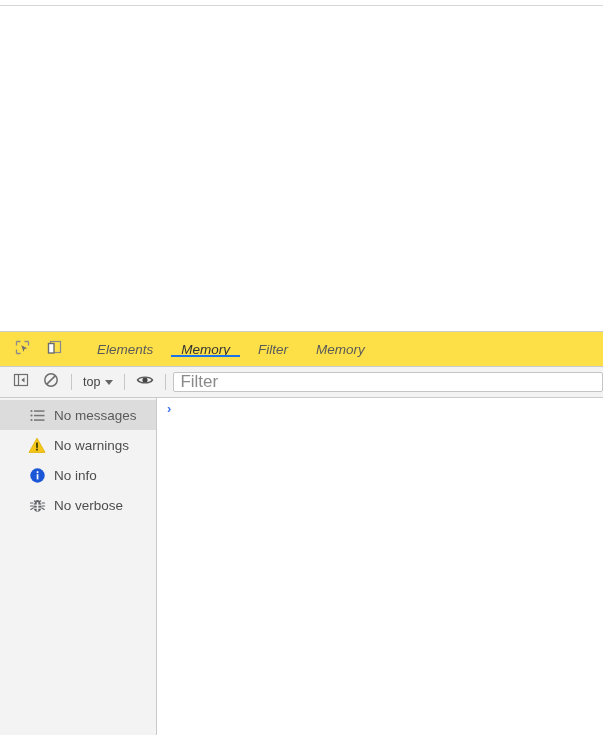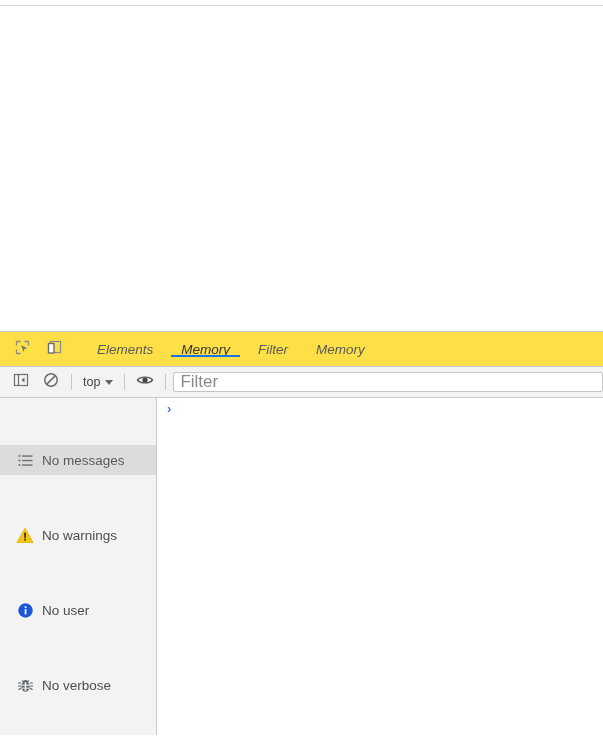--- a/index.html
+++ b/index.html
@@ -166,24 +166,23 @@
     background: #f3f3f3;
     border-right: 1px solid #cacaca;
     box-sizing: border-box;
     padding-top: 2px;
     overflow: hidden;
   }
   .side-row {
     display: flex;
     align-items: center;
     height: 30px;
-    padding-left: 16px;
+    padding-left: 28px;
     box-sizing: border-box;
     white-space: nowrap;
-    margin-top: 45px;
   }
   .side-row.selected { background: #dcdcdc; }
   .side-icon {
     width: 18px;
     height: 18px;
     flex: 0 0 18px;
     display: flex;
     align-items: center;
     justify-content: center;
     margin-right: 8px;
@@ -337,21 +336,21 @@
       </div>
 
       <div class="side-row">
         <span class="side-icon">
           <svg width="17" height="17" viewBox="0 0 17 17">
             <circle cx="8.5" cy="8.5" r="7.2" fill="#1a56d6"></circle>
             <rect x="7.7" y="7.2" width="1.7" height="5.2" fill="#ffffff"></rect>
             <rect x="7.7" y="4.2" width="1.7" height="1.9" fill="#ffffff"></rect>
           </svg>
         </span>
-        <span class="side-label">No user</span>
+        <span class="side-label">No info</span>
       </div>
 
       <div class="side-row">
         <span class="side-icon">
           <svg width="17" height="17" viewBox="0 0 17 17">
             <path d="M1.5 6 h2.5 M1.5 9 h2.2 M1.8 12.4 l2.4 -1.4
                      M15.5 6 h-2.5 M15.5 9 h-2.2 M15.2 12.4 l-2.4 -1.4" stroke="#5f6368" stroke-width="1.2" fill="none" stroke-linecap="round"></path>
             <path d="M5.4 3.8 l1.3 1.3 M11.6 3.8 l-1.3 1.3" stroke="#5f6368" stroke-width="1.2" stroke-linecap="round"></path>
             <ellipse cx="8.5" cy="9.6" rx="4" ry="5.3" fill="#5f6368"></ellipse>
             <ellipse cx="8.5" cy="4.9" rx="2.5" ry="2" fill="#5f6368"></ellipse>

